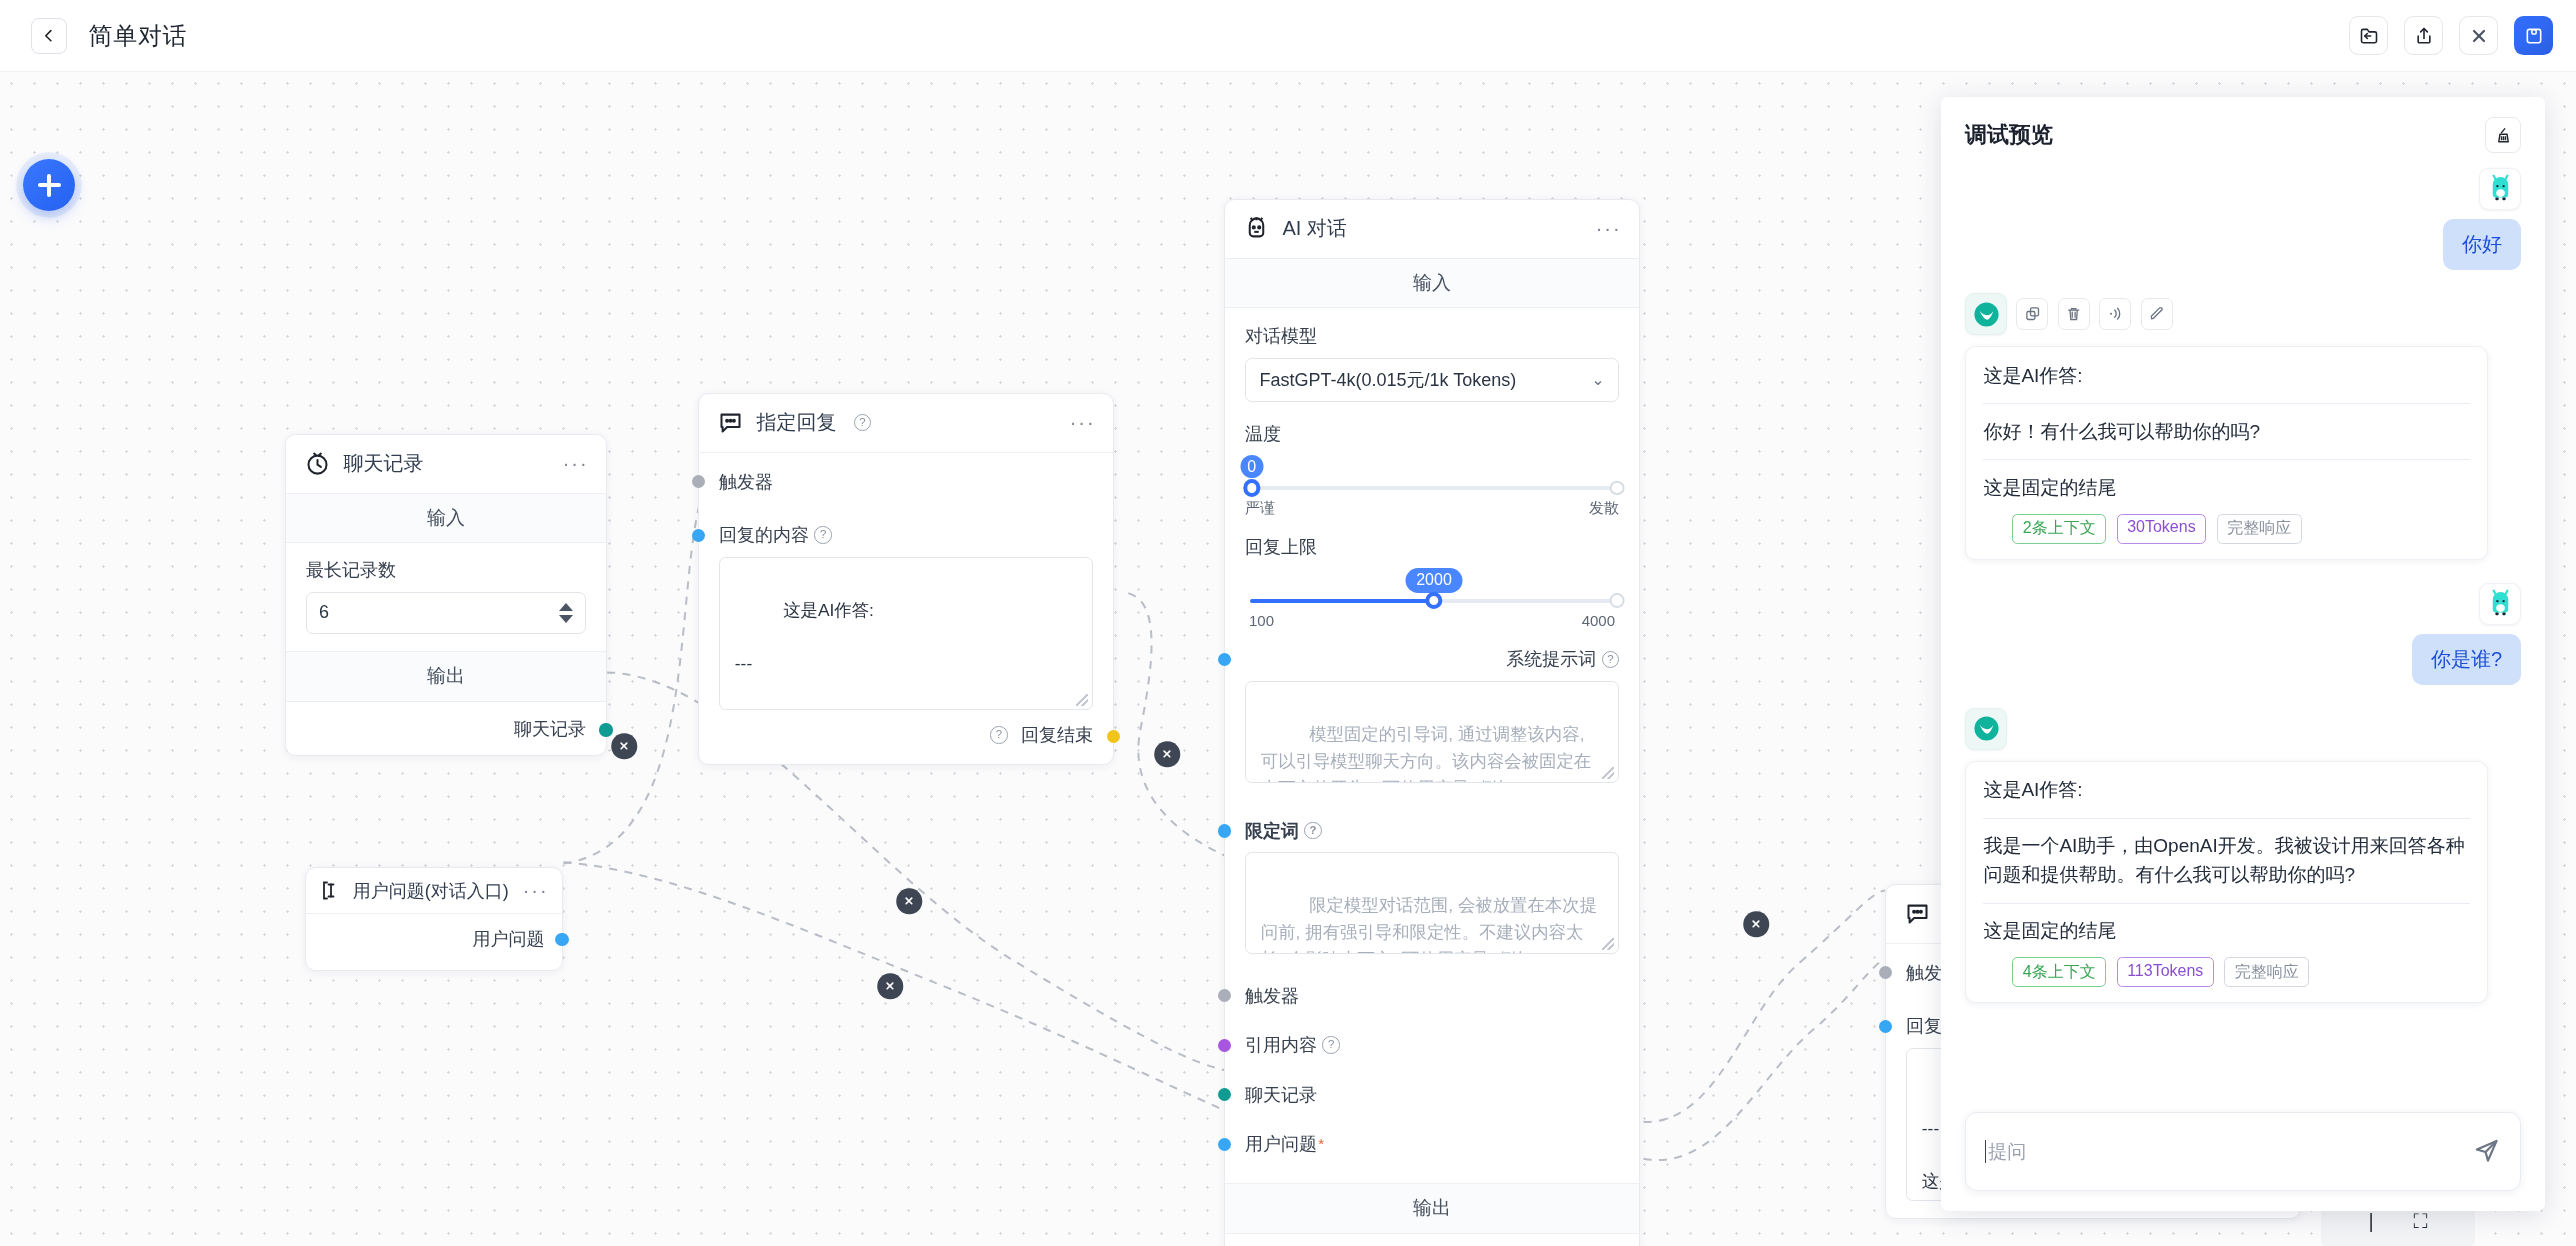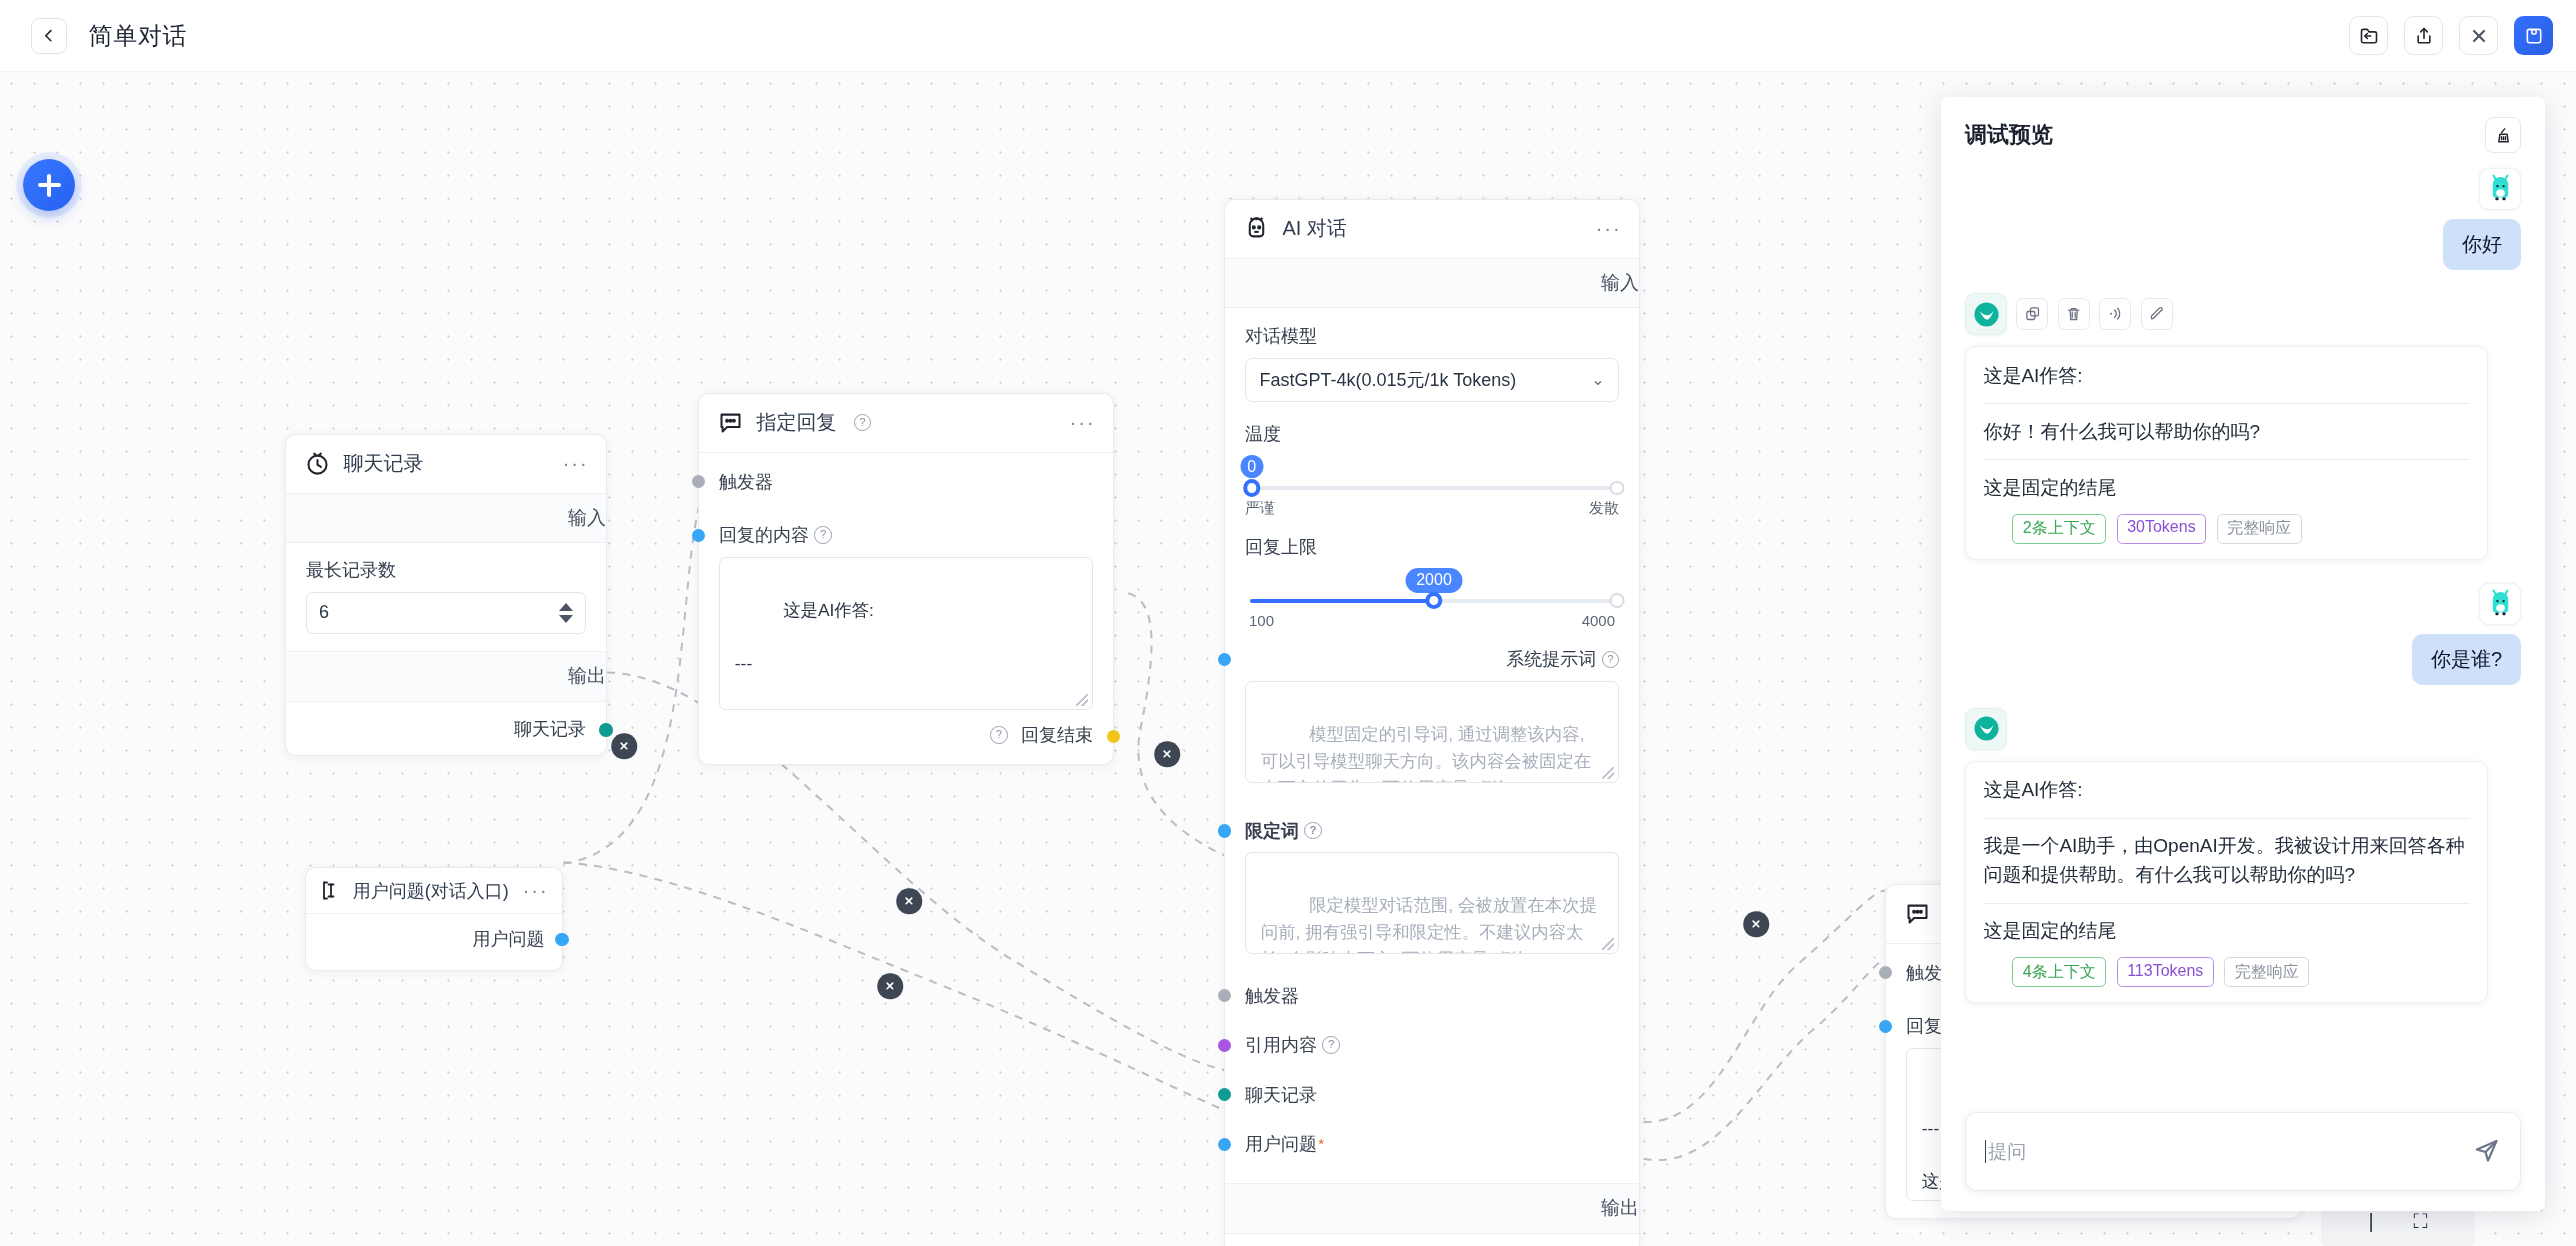--- a/index.html
+++ b/index.html
@@ -58,21 +58,21 @@
   }
   .node-head{display:flex;align-items:center;padding:14.8px 17.4px;gap:12px;}
   .node-head .nicon{width:28px;height:28px;flex:none;display:flex;align-items:center;justify-content:center;}
   .node-head .nicon svg{width:27px;height:27px;}
   .node-title{font-size:20px;color:#313d4f;white-space:nowrap;}
   .qmark{display:inline-flex;align-items:center;justify-content:center;
     width:17.4px;height:17.4px;border:1.3px solid #9aa3b0;border-radius:50%;
     font-size:11.4px;color:#8a93a2;margin-left:5.4px;vertical-align:middle;line-height:1;}
   .dots{margin-left:auto;font-size:20px;color:#7b8494;letter-spacing:2px;line-height:6.7px;cursor:pointer;}
   .sep{height:0.7px;background:#edeff2;}
-  .band{background:#fafbfc;text-align:right;font-size:19px;color:#46505f;padding:11.4px 0;border-top:0.7px solid #edeff2;border-bottom:0.7px solid #edeff2;}
+  .band{background:#fafbfc;text-align:center;font-size:19px;color:#46505f;padding:11.4px 0;border-top:0.7px solid #edeff2;border-bottom:0.7px solid #edeff2;}
   .body{padding:14.8px 20px 17.4px 20px;}
   .flabel{font-size:18px;color:#37404f;margin-bottom:9.4px;display:flex;align-items:center;}
   .inputbox{
     border:0.7px solid #e2e5ea;border-radius:6.7px;height:42px;display:flex;align-items:center;
     padding:0 12px;font-size:18px;color:#2b3443;background:#fff;
   }
   .stepper{margin-left:auto;display:flex;flex-direction:column;gap:4px;align-items:center;}
   .stepper i{display:block;width:0;height:0;border-left:7.4px solid transparent;border-right:7.4px solid transparent;}
   .stepper i.up{border-bottom:8.7px solid #4c5564;}
   .stepper i.dn{border-top:8.7px solid #4c5564;}
@@ -132,21 +132,21 @@
   .broom{margin-left:auto;width:36px;height:36px;border:0.7px solid #e6e9ee;border-radius:8px;
      display:flex;align-items:center;justify-content:center;cursor:pointer;background:#fff;}
   .broom svg{width:19px;height:19px;}
   .chat{flex:1;overflow:hidden;position:relative;padding:8px 24px 0 24px;}
   .msg{margin-bottom:23px;}
   .msg.user{display:flex;flex-direction:column;align-items:flex-end;}
   .avatar{width:42px;height:42px;border-radius:9.4px;background:#fff;border:0.7px solid #eef1f5;
      display:flex;align-items:center;justify-content:center;box-shadow:0 0.7px 2.7px rgba(0,0,0,.05);}
   .avatar.ai{background:#edf8f6;border-color:#e2f2ef;}
   .avatar svg{width:31px;height:31px;}
-  .bub-user{background:#cfe0fb;border-radius:10.7px;padding:12px 19px;font-size:20px;color:#0f172a;margin-top:9.4px;max-width:429px;}
+  .bub-user{background:#cfe0fb;border-radius:10.7px;padding:12px 19px;font-size:20px;color:#1d4ed8;margin-top:9.4px;max-width:429px;}
   .ai-top{display:flex;align-items:center;gap:9.4px;}
   .iconbtn{width:32px;height:32px;border:0.7px solid #e6e9ee;border-radius:6.7px;background:#fff;
      display:flex;align-items:center;justify-content:center;cursor:pointer;}
   .iconbtn svg{width:17.4px;height:17.4px;}
   .bub-ai{margin-top:10.7px;background:#fff;border:0.7px solid #edf0f4;border-radius:10.7px;
      padding:14.8px 17.4px;box-shadow:0 1.3px 6.7px rgba(25,35,60,.06);max-width:523px;}
   .bub-ai .line{font-size:19px;color:#222b3a;line-height:1.5;}
   .hr{height:0.7px;background:#e9edf3;margin:13.4px 0;}
   .tags{display:flex;gap:10.7px;margin-top:12px;flex-wrap:wrap;padding-left:29px;}
   .tag{border-radius:5.4px;padding:3.4px 9.4px;font-size:16px;border:0.7px solid;}

